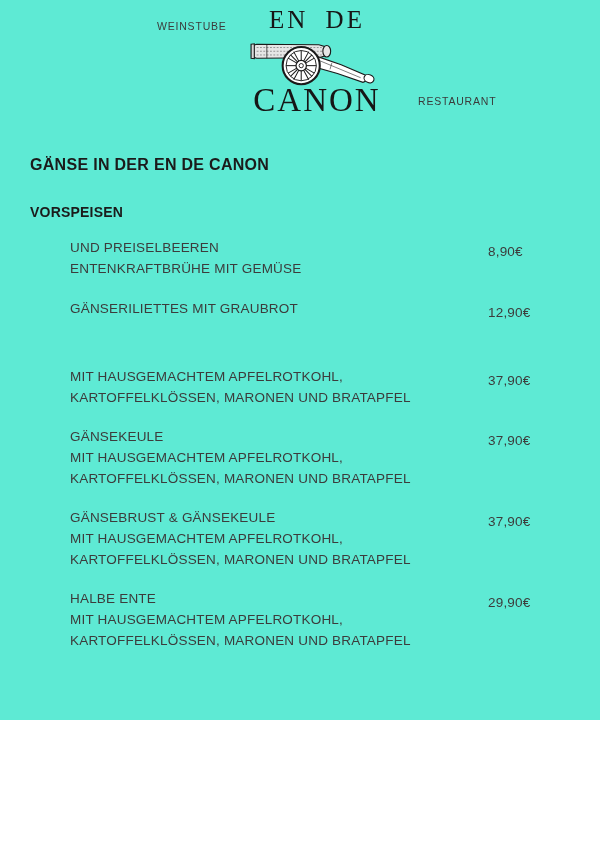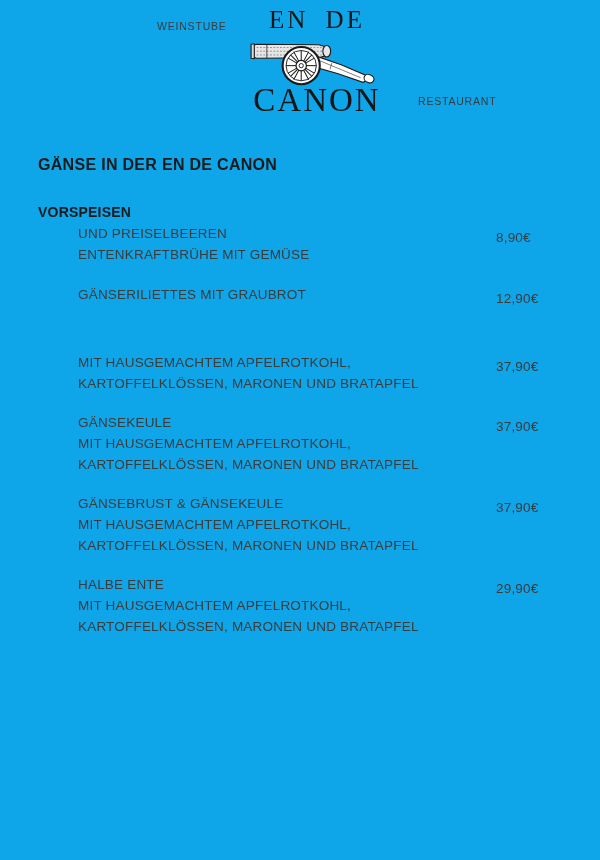--- a/index.html
+++ b/index.html
@@ -3,22 +3,22 @@
 <meta charset="utf-8">
 <style>
   html, body {
     margin: 0;
     padding: 0;
     background: #ffffff;
   }
   .page {
     position: relative;
     width: 600px;
-    height: 860px;
-    background: #0ea5e9;
+    height: 720px;
+    background: #5eead4;
     font-family: "Liberation Sans", sans-serif;
     overflow: hidden;
   }
 
   
   .header {
     position: relative;
     height: 115px;
   }
   .side-label {
@@ -57,21 +57,21 @@
     font-family: "Liberation Serif", serif;
     font-size: 33px;
     line-height: 30px;
     letter-spacing: 2px;
     margin-top: -2px;
     white-space: nowrap;
   }
 
   
   .menu {
-    padding: 0 48px 0 38px;
+    padding: 0 48px 0 30px;
   }
   .menu-title {
     margin: 40px 0 0 0;
     font-size: 16px;
     line-height: 20px;
     font-weight: 700;
     letter-spacing: 0.3px;
     color: #1b1b1b;
   }
   .menu-section.vorspeisen { margin-top: 28px; }
@@ -79,21 +79,21 @@
   .menu-section.dessert    { margin-top: 57px; }
 
   .section-heading {
     margin: 0;
     font-size: 14px;
     line-height: 18px;
     font-weight: 700;
     letter-spacing: 0.2px;
     color: #1b1b1b;
   }
-  .menu-section.vorspeisen .section-heading { margin-bottom: 2px; }
+  .menu-section.vorspeisen .section-heading { margin-bottom: 16px; }
   .menu-section.hauptgang  .section-heading { margin-bottom: 45px; }
   .menu-section.dessert    .section-heading { margin-bottom: 3px; }
 
   .menu-item {
     position: relative;
     margin-left: 40px;
     padding-right: 60px;
   }
   .menu-section.vorspeisen .menu-item + .menu-item { margin-top: 19px; }
   .menu-section.hauptgang  .menu-item + .menu-item { margin-top: 18px; }

